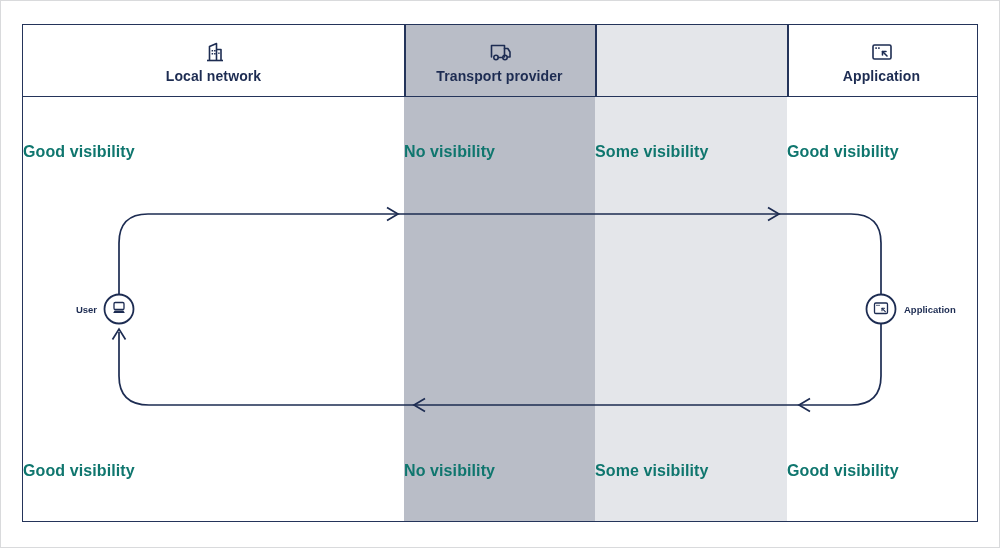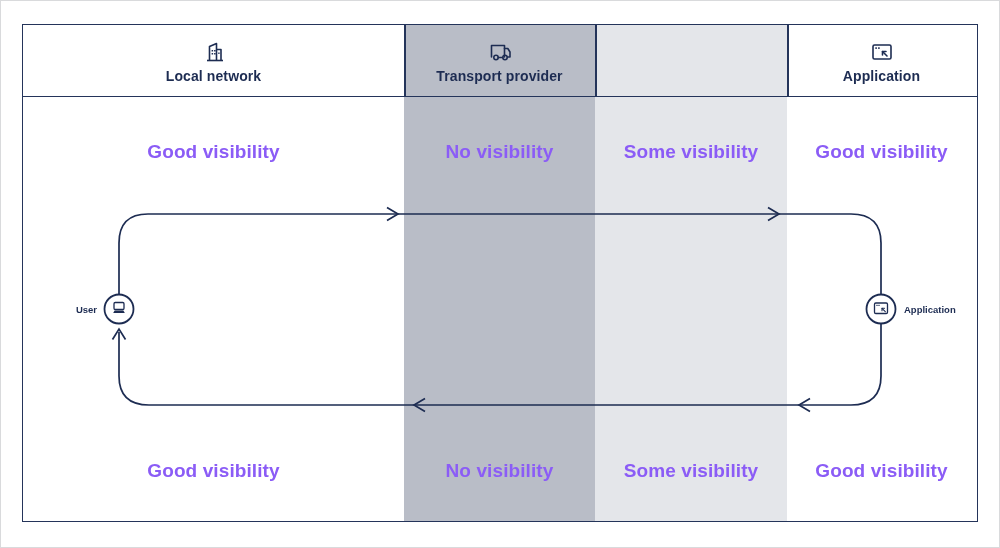--- a/index.html
+++ b/index.html
@@ -33,22 +33,22 @@
   .header-cell{
     position:absolute;top:0;height:72px;
     display:flex;flex-direction:column;align-items:center;justify-content:center;
     gap:3px;
   }
   .header-cell .hicon{width:30px;height:26px;display:block;}
   .header-label{
     font-size:14px;font-weight:700;color:#1d2c52;letter-spacing:.1px;
   }
   .vis-label{
-    position:absolute;height:20px;line-height:20px;text-align:center;
-    font-size:19px;font-weight:700;color:#8b5cf6;letter-spacing:.1px;
+    position:absolute;height:20px;line-height:20px;text-align:left;
+    font-size:16px;font-weight:700;color:#0f766e;letter-spacing:.1px;
   }
   .vis-top{top:117px;}
   .vis-bottom{top:436px;}
   .c1{left:0;width:381px;}
   .c2{left:381px;width:191px;}
   .c3{left:572px;width:192px;}
   .c4{left:764px;width:189px;}
   .flow-svg{position:absolute;left:0;top:0;width:1000px;height:548px;pointer-events:none;}
 </style>
 </head>

